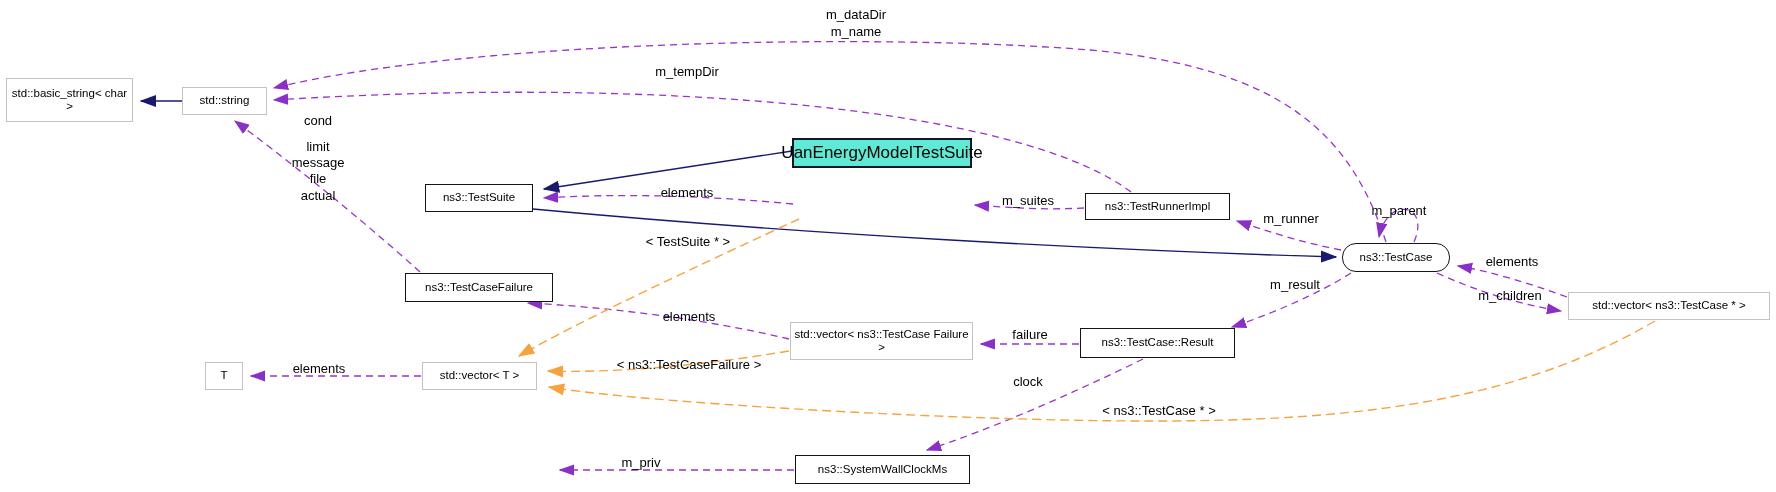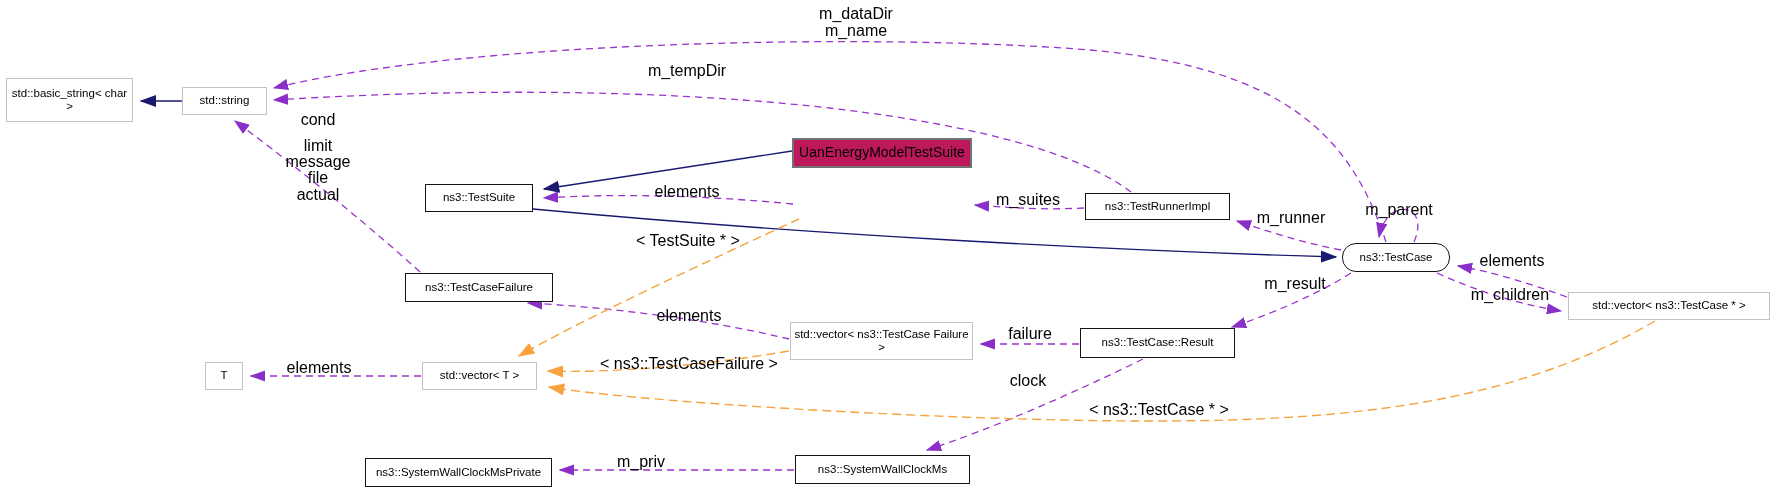--- a/index.html
+++ b/index.html
@@ -17,25 +17,25 @@
     text-align:center;
     background:#ffffff;
     border:1px solid #c3c3c3;
     color:#000000;
     font-size:11.5px;line-height:13.5px;
     box-sizing:border-box;
     padding:0 3px;
     cursor:pointer;
   }
   .node.doc{border:1.4px solid #141414;}
-  .node.current{background:#be185d;border:2px solid #737373;font-size:14px;}
+  .node.current{background:#5eead4;border:2px solid #0f172a;font-size:17px;}
   .elabel{
     position:absolute;
     transform:translate(-50%,-50%);
-    font-size:16px;
+    font-size:13px;
     color:#000000;
     white-space:nowrap;
   }
 </style>
 </head>
 <body>
 
 <div id="stage">
 
   <svg id="edges" width="1776" height="492" viewBox="0 0 1776 492" xmlns="http://www.w3.org/2000/svg">
@@ -81,21 +81,20 @@
   <div class="node doc" style="left:425px;top:184px;width:108px;height:28px;">ns3::TestSuite</div>
   <div class="node current" style="left:792px;top:138px;width:180px;height:30px;">UanEnergyModelTestSuite</div>
   <div class="node doc" style="left:1085px;top:193px;width:145px;height:27px;">ns3::TestRunnerImpl</div>
   <div class="node doc" style="left:1342px;top:243px;width:108px;height:29px;border-radius:14px;">ns3::TestCase</div>
   <div class="node" style="left:1568px;top:292px;width:202px;height:28px;">std::vector&lt; ns3::TestCase * &gt;</div>
   <div class="node doc" style="left:405px;top:273px;width:148px;height:29px;">ns3::TestCaseFailure</div>
   <div class="node" style="left:790px;top:322px;width:183px;height:38px;">std::vector&lt; ns3::TestCase Failure &gt;</div>
   <div class="node doc" style="left:1080px;top:328px;width:155px;height:30px;">ns3::TestCase::Result</div>
   <div class="node" style="left:205px;top:362px;width:38px;height:28px;">T</div>
   <div class="node" style="left:422px;top:362px;width:115px;height:28px;">std::vector&lt; T &gt;</div>
-  <div class="node doc" style="left:365px;top:458px;width:187px;height:29px;">ns3::SystemWallClockMsPrivate</div>
   <div class="node doc" style="left:795px;top:455px;width:175px;height:29px;">ns3::SystemWallClockMs</div>
 
   <div class="elabel" style="left:856px;top:14px;">m_dataDir</div>
   <div class="elabel" style="left:856px;top:31px;">m_name</div>
   <div class="elabel" style="left:681px;top:71px;padding-left:12px;">m_tempDir</div>
   <div class="elabel" style="left:318px;top:120px;">cond</div>
   <div class="elabel" style="left:318px;top:146px;">limit</div>
   <div class="elabel" style="left:318px;top:162px;">message</div>
   <div class="elabel" style="left:318px;top:178px;">file</div>
   <div class="elabel" style="left:318px;top:195px;">actual</div>

